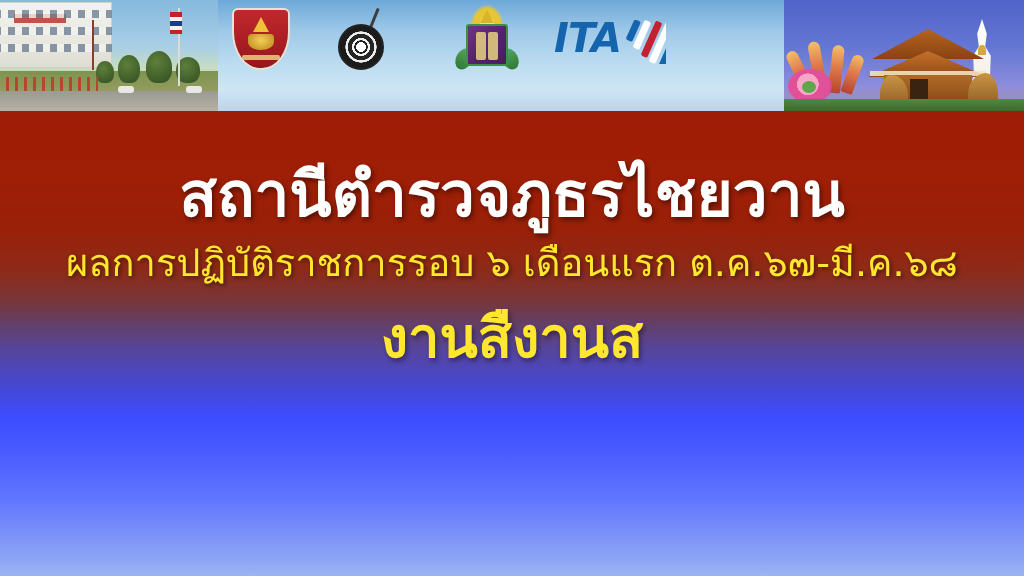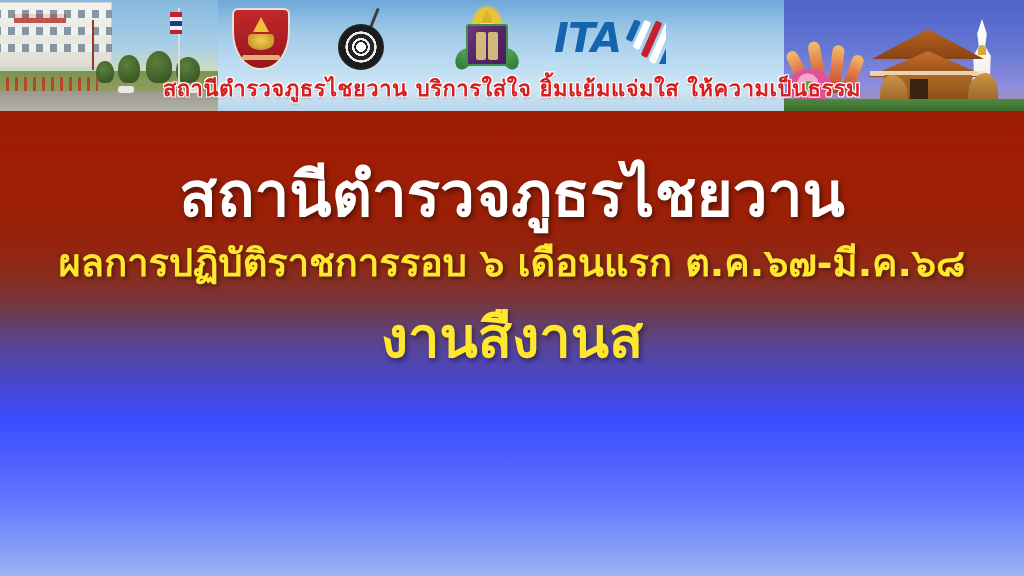--- a/index.html
+++ b/index.html
@@ -369,21 +369,21 @@
     font-size: 62px;
     line-height: 72px;
     color: #ffffff;
     white-space: nowrap;
     text-shadow: 2px 3px 5px rgba(0,0,0,.45);
   }
 
   .line-sub {
     margin-top: 8px;
     font-family: "DejaVu Sans", "Liberation Sans", sans-serif;
-    font-weight: 700;
+    font-weight: 400;
     font-size: 38px;
     line-height: 48px;
     color: #ffe72e;
     white-space: nowrap;
     text-shadow: 2px 2px 4px rgba(0,0,0,.45);
   }
 
   .line-section {
     margin-top: 18px;
     font-family: "DejaVu Sans", "Liberation Sans", sans-serif;
@@ -476,21 +476,20 @@
         <div class="fan f1"></div>
         <div class="fan f2"></div>
         <div class="fan f3"></div>
         <div class="fan f4"></div>
         <div class="lotus"></div>
         <div class="lotusC"></div>
       </div>
       <div class="pr-grass"></div>
     </div>
 
-    <div id="banner-slogan">สถานีตำรวจภูธรไชยวาน บริการใส่ใจ ยิ้มแย้มแจ่มใส ให้ความเป็นธรรม</div>
 
   </div>
 
   <div id="body-area">
 
     <div id="title-block">
       <div class="line-main">สถานีตำรวจภูธรไชยวาน</div>
       <div class="line-sub">ผลการปฏิบัติราชการรอบ ๖ เดือนแรก ต.ค.๖๗-มี.ค.๖๘</div>
       <div class="line-section">งานสืงานส</div>
     </div>

